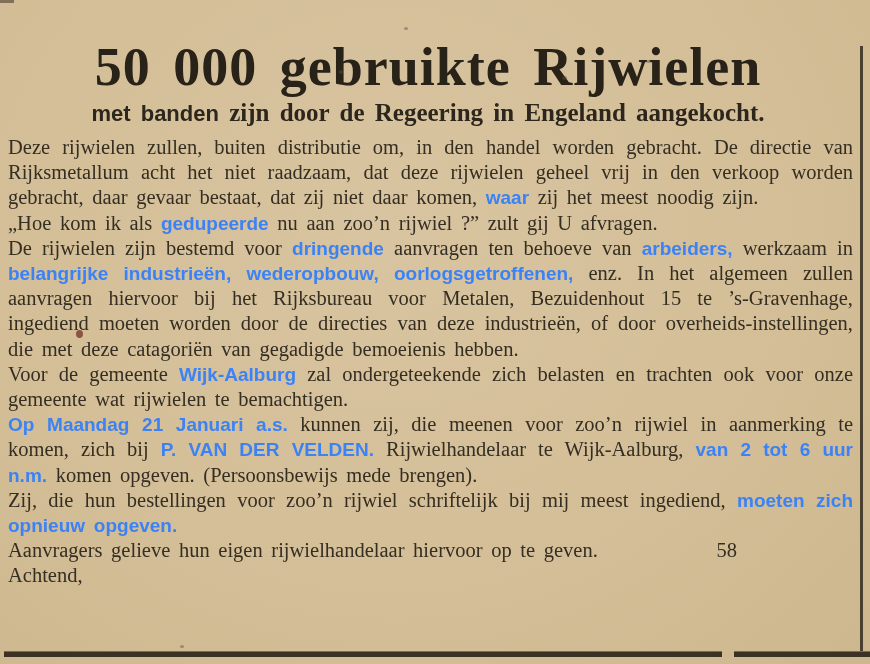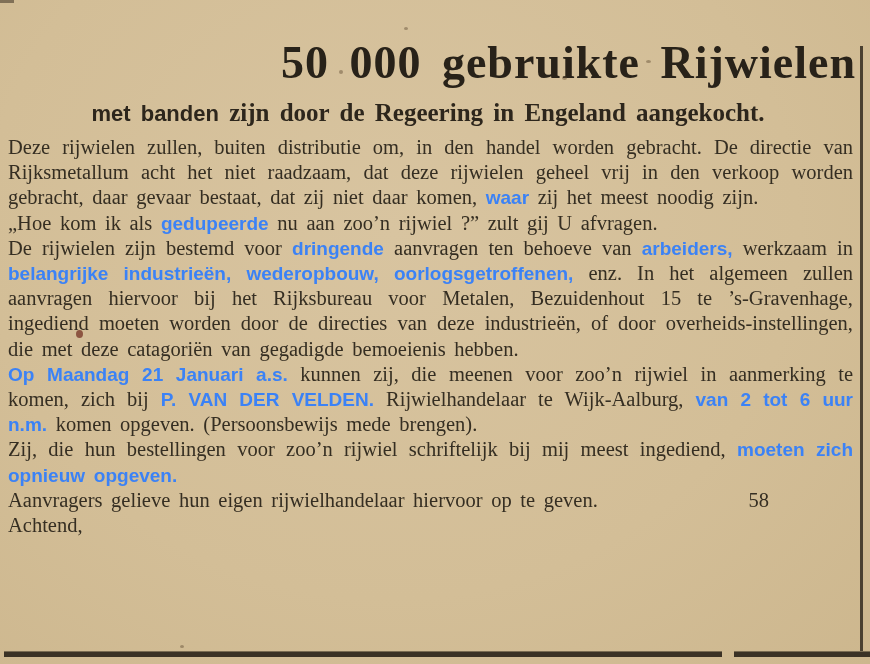--- a/index.html
+++ b/index.html
@@ -5,39 +5,39 @@
   html,body{margin:0;padding:0;}
   body{
     width:870px;height:664px;overflow:hidden;position:relative;
     background:radial-gradient(ellipse at 45% 35%, #d8c4a0 0%, #d3be97 60%, #cdb78e 100%);
     font-family:"Liberation Serif", serif;
     color:#352e22;
     -webkit-font-smoothing:antialiased;
   }
   .ad{position:absolute;inset:0;}
   .title{
-    position:absolute;top:36px;left:0;width:856px;text-align:right;
-    font-size:46px;font-weight:700;color:#282219;
+    position:absolute;top:36px;left:0;width:856px;text-align:center;
+    font-size:54px;font-weight:700;color:#282219;
     letter-spacing:1px;word-spacing:8px;white-space:nowrap;
   }
   .subtitle{
     position:absolute;top:99px;left:0;width:856px;text-align:center;
     font-size:25px;font-weight:700;color:#2d261c;word-spacing:4px;white-space:nowrap;
   }
   .subtitle .lead{font-family:"Liberation Sans", sans-serif;font-size:22px;text-align:right;}
   .bodycol{
     position:absolute;top:135px;left:8px;width:845px;
     font-size:20.5px;line-height:25.2px;text-align:justify;word-spacing:3.5px;
   }
   .bodycol p{margin:0;}
   .b{
     font-family:"Liberation Sans", sans-serif;font-weight:700;
     font-size:19px;color:#3b82f6;
   }
-  .pagenum{float:right;margin-right:84px;}
+  .pagenum{float:right;margin-right:116px;}
   .closing{margin:2px 0 0 187px;text-align:left;}
   .vrule{position:absolute;left:860px;top:46px;width:3px;height:610px;background:#4a4030;}
   .hrule{position:absolute;top:651px;height:5px;background:#3b3225;border-top:1px solid #7a6c52;}
   .hrule.left{left:4px;width:718px;}
   .hrule.right{left:734px;width:136px;}
   .speck{position:absolute;border-radius:50%;background:rgba(96,76,52,.45);}
   .speck.red{background:rgba(122,59,42,.8);}
   .corner-mark{position:absolute;left:0;top:0;width:14px;height:3px;background:rgba(60,50,36,.55);}
 </style>
 </head>
@@ -52,20 +52,21 @@
   <div class="bodycol">
 
     <p><span>Deze rijwielen zullen, buiten distributie om, in den handel worden gebracht.  De directie van Rijksmetallum acht het niet raadzaam, dat deze rijwielen geheel vrij in den verkoop worden gebracht, daar gevaar bestaat, dat zij niet daar komen, </span><span class="b">waar</span><span> zij het meest noodig zijn.</span></p>
 
     <p><span>„Hoe kom ik als </span><span class="b">gedupeerde</span><span> nu aan zoo’n rijwiel ?” zult gij U afvragen.</span></p>
 
 
     <p><span>De rijwielen zijn bestemd voor </span><span class="b">dringende</span><span> aanvragen ten behoeve van </span><span class="b">arbeiders,</span><span> werkzaam in </span><span class="b">belangrijke industrieën, wederopbouw, oorlogsgetroffenen,</span><span> enz.  In het algemeen zullen aanvragen hiervoor bij het Rijksbureau voor Metalen, Bezuidenhout 15 te ’s-Gravenhage, ingediend moeten worden door de directies van deze industrieën, of door overheids-instellingen, die met deze catagoriën van gegadigde bemoeienis hebben.</span></p>
 
 
+    <p><span>Voor de gemeente </span><span class="b">Wijk-Aalburg</span><span> zal ondergeteekende zich belasten en trachten ook voor onze gemeente wat rijwielen te bemachtigen.</span></p>
 
     <p><span class="b">Op Maandag 21 Januari a.s.</span><span> kunnen zij, die meenen voor zoo’n rijwiel in aanmerking te komen, zich bij </span><span class="b">P. VAN DER VELDEN.</span><span> Rijwielhandelaar te Wijk-Aalburg, </span><span class="b">van 2 tot 6 uur n.m.</span><span> komen opgeven.  (Persoonsbewijs mede brengen).</span></p>
 
     <p><span>Zij, die hun bestellingen voor zoo’n rijwiel schriftelijk bij mij meest ingediend, </span><span class="b">moeten zich opnieuw opgeven.</span></p>
 
     <p><span class="pagenum">58</span><span>Aanvragers gelieve hun eigen rijwielhandelaar hiervoor op te geven.</span></p>
 
     <p class="closing">Achtend,</p>
 
   </div>

